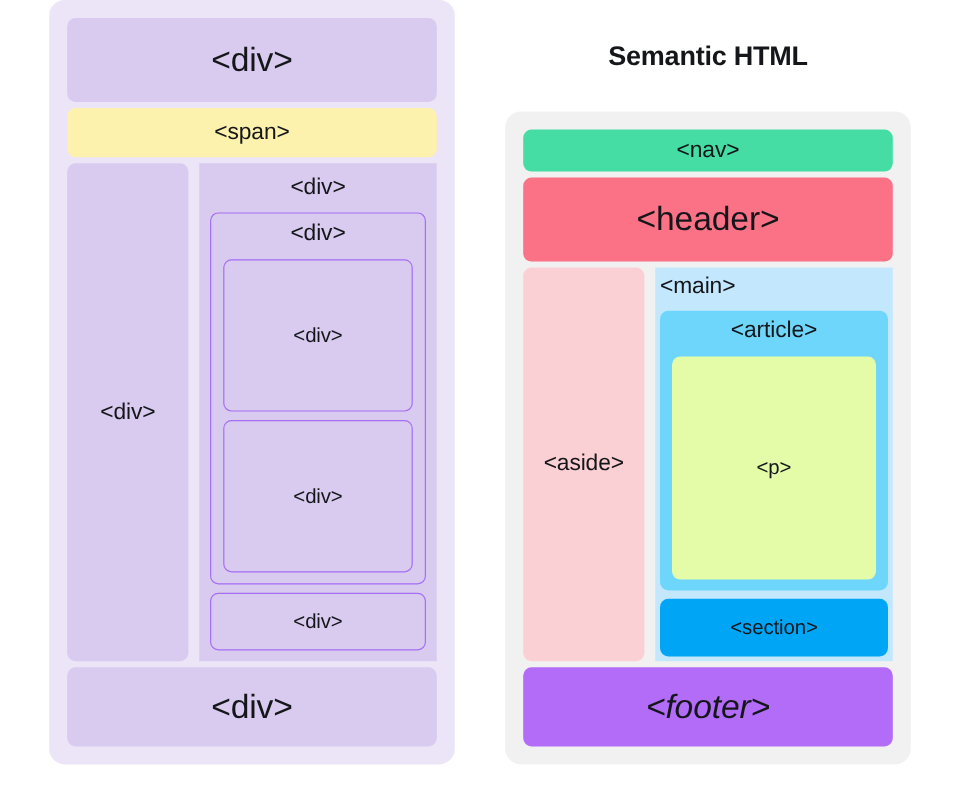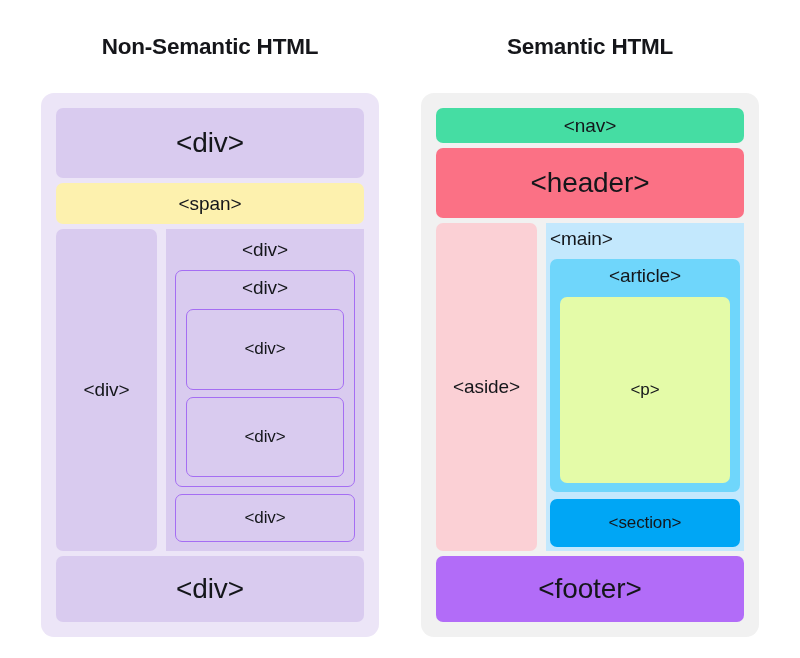--- a/index.html
+++ b/index.html
@@ -228,29 +228,29 @@
     height: 48px;
     flex: 0 0 48px;
     display: flex;
     align-items: center;
     justify-content: center;
   }
   .sb-footer {
     background: #b26cf8;
     height: 66px;
     flex: 0 0 66px;
+    font-style: italic;
   }
 </style>
 </head>
 <body>
 
 <div class="board">
 
   <div class="column">
-    <h2 class="col-title">Non-Semantic HTML</h2>
 
     <div class="panel panel-left">
 
       <div class="box nb-top">
         <span class="label label-lg">&lt;div&gt;</span>
       </div>
 
       <div class="box nb-span">
         <span class="label label-md">&lt;span&gt;</span>
       </div>

